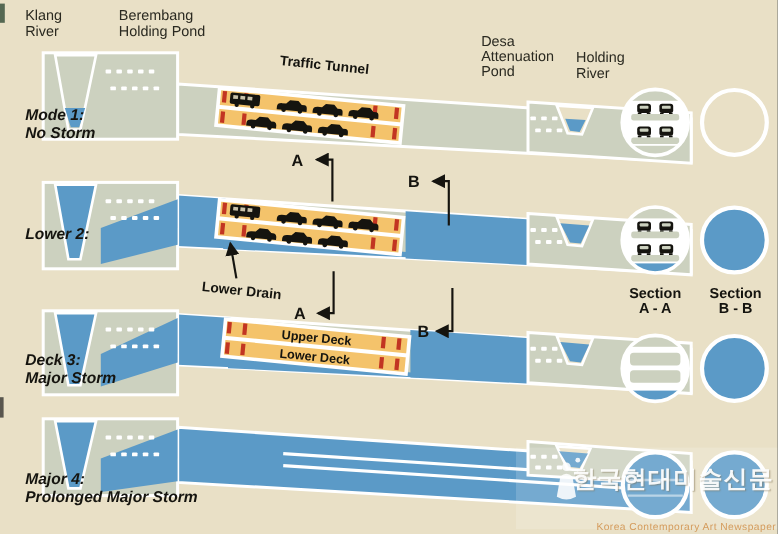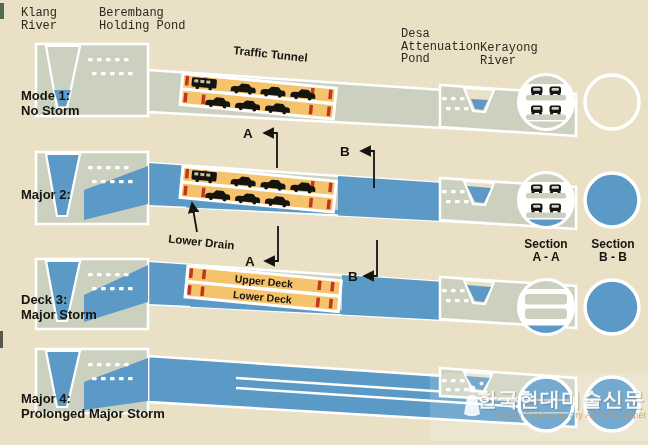--- a/index.html
+++ b/index.html
@@ -1,24 +1,24 @@
 <!DOCTYPE html>
 <html><head>
 <meta charset="utf-8">
 <style>
   html,body{margin:0;padding:0;background:#777;}
   .stage{position:relative;width:648px;height:445px;background:#e9e0c6;overflow:hidden;
          font-family:"Liberation Sans",sans-serif;}
   .stage svg{position:absolute;left:0;top:0;}
-  .lbl{position:absolute;color:#2a2920;font-size:12px;line-height:12.5px;font-family:Liberation Mono, monospace;}
-  .modelabel{position:absolute;color:#15140f;font-weight:bold;font-size:13px;line-height:14.5px;}
+  .lbl{position:absolute;color:#2a2920;font-size:12px;line-height:12.5px;}
+  .modelabel{position:absolute;color:#15140f;font-weight:bold;font-size:13px;line-height:14.5px;font-style:italic;}
   .wm-kr{position:absolute;left:477px;top:386px;font-size:20px;font-weight:bold;
          color:rgba(255,255,255,0.93);letter-spacing:1px;
          text-shadow:1px 1px 1px rgba(120,105,70,0.45);white-space:nowrap;text-align:right;}
-  .wm-en{position:absolute;left:497px;top:410px;font-size:8.5px;letter-spacing:0.4px;
+  .wm-en{position:absolute;left:497px;top:434px;font-size:8.5px;letter-spacing:0.4px;
          color:rgba(210,148,80,0.9);white-space:nowrap;}
   .svgtext{font-family:"Liberation Sans",sans-serif;font-weight:bold;fill:#15140f;}
 </style>
 </head>
 <body>
 
 <div class="stage">
 
 <svg width="648" height="445" viewBox="0 0 648 445">
   <defs>
@@ -288,30 +288,30 @@
 <div class="lbl" style="left:401px;top:28px">
   <div>Desa</div>
   <div>Attenuation</div>
   <div>Pond</div>
 </div>
 <div class="lbl" style="left:99px;top:7px">
   <div>Berembang</div>
   <div>Holding Pond</div>
 </div>
 <div class="lbl" style="left:480px;top:42px">
-  <div>Kerayong</div>
+  <div>Holding</div>
   <div>River</div>
 </div>
 
 <div class="modelabel" style="left:21px;top:89px">
   <div>Mode 1:</div>
   <div>No Storm</div>
 </div>
 <div class="modelabel" style="left:21px;top:188px">
-  <div>Major 2:</div>
+  <div>Lower 2:</div>
 </div>
 <div class="modelabel" style="left:21px;top:293px">
   <div>Deck 3:</div>
   <div>Major Storm</div>
 </div>
 <div class="modelabel" style="left:21px;top:392px">
   <div>Major 4:</div>
   <div>Prolonged Major Storm</div>
 </div>
 

